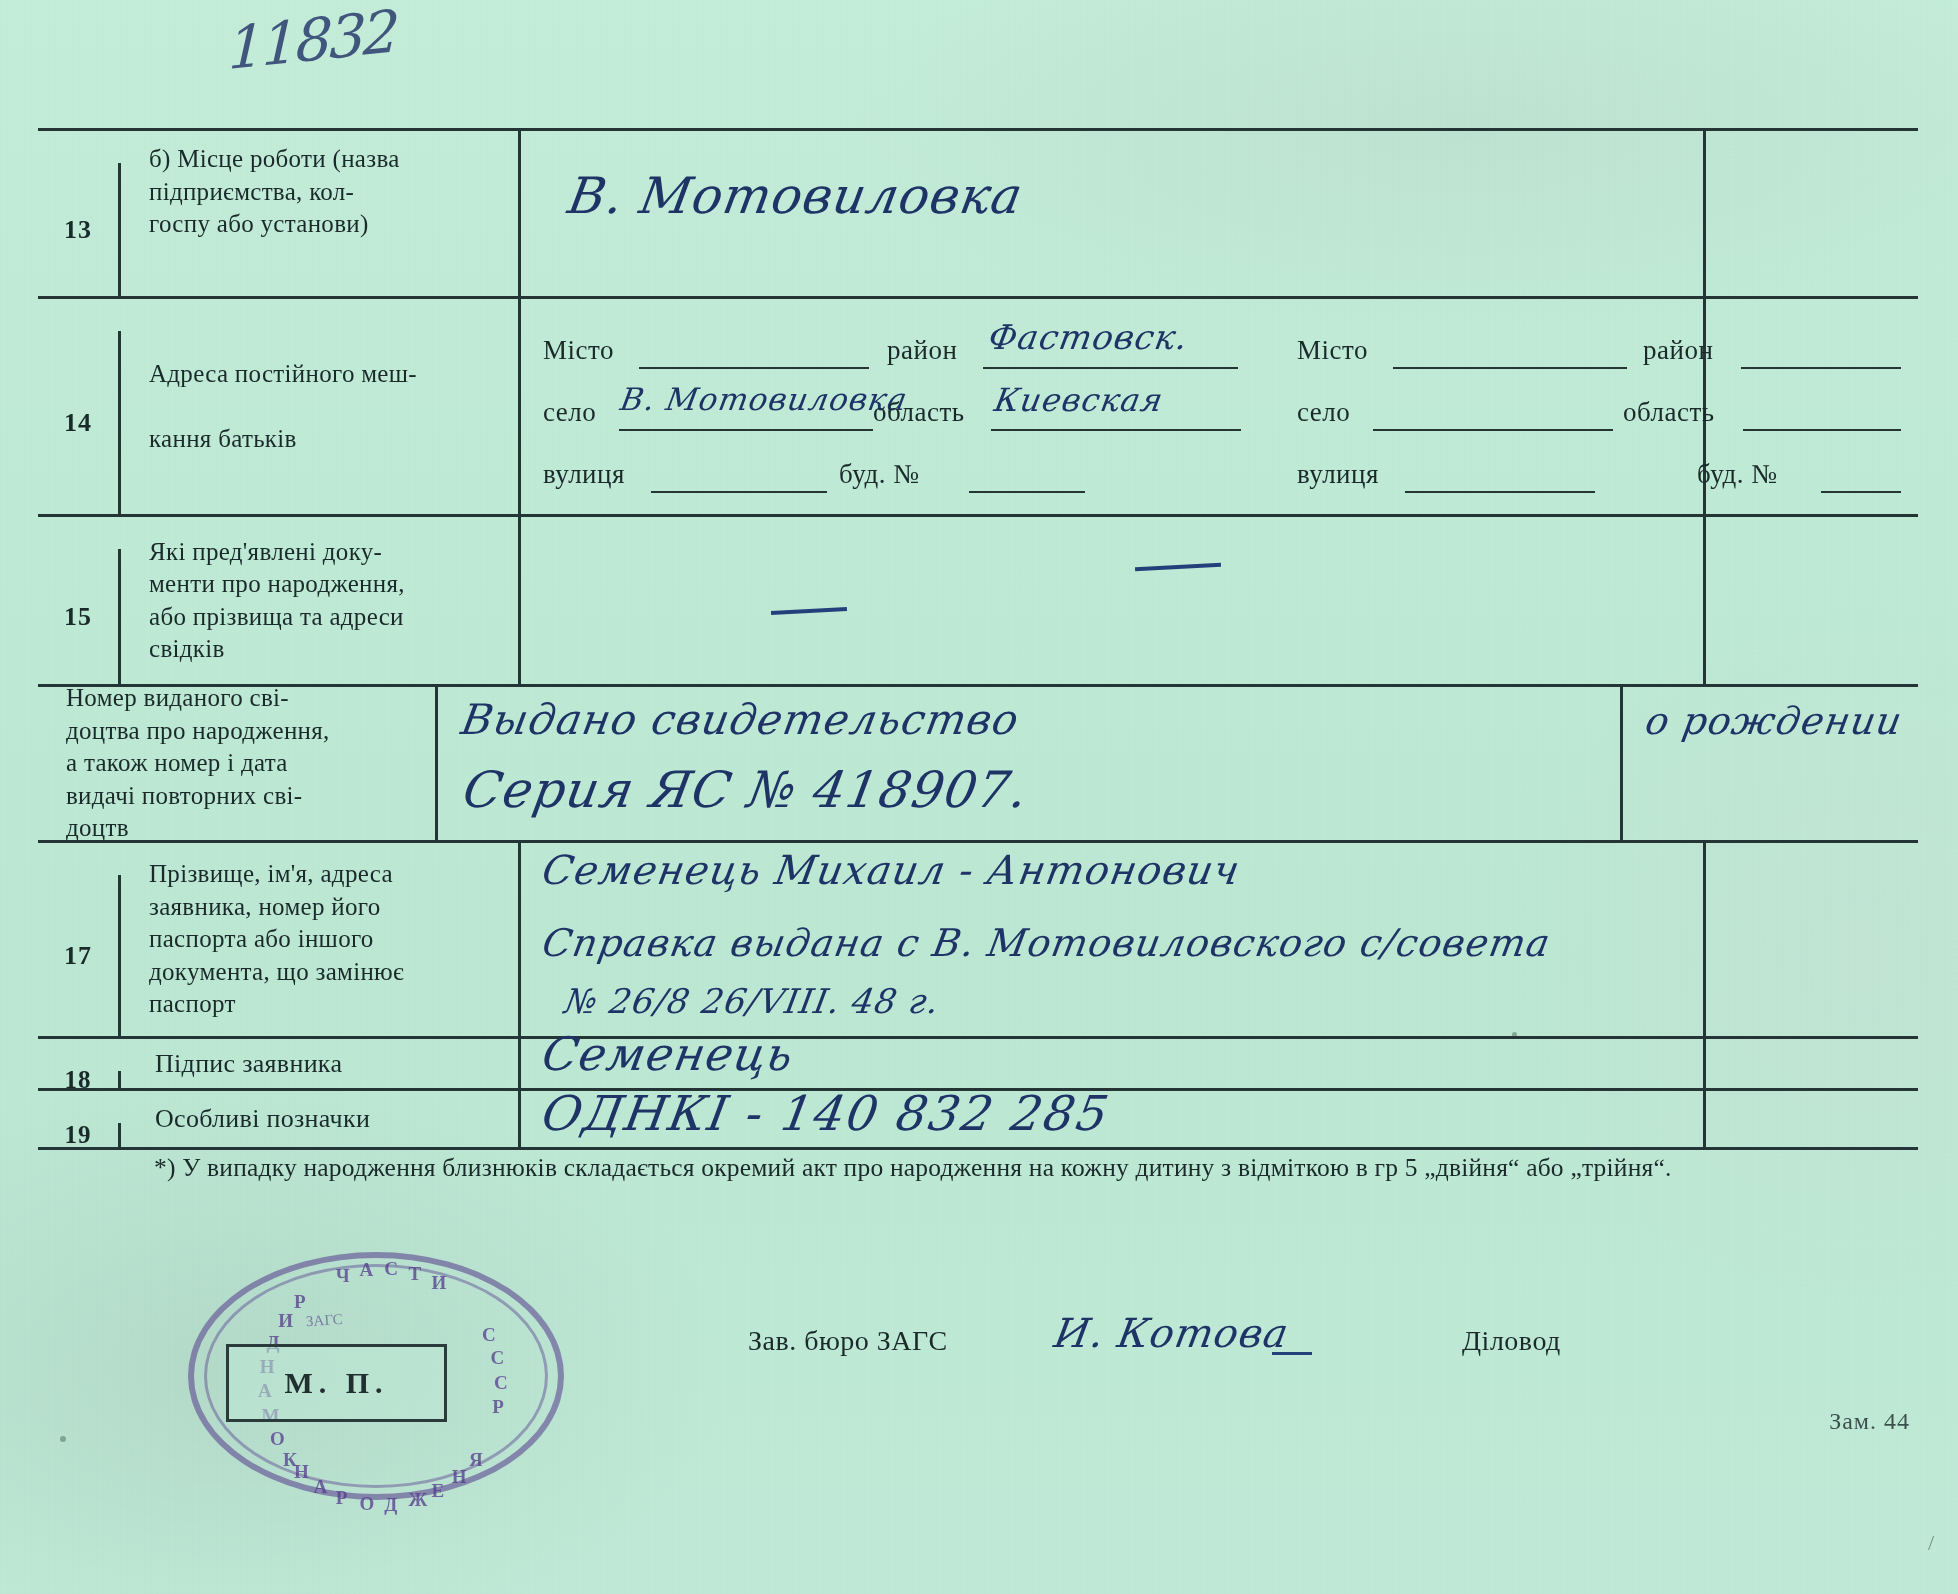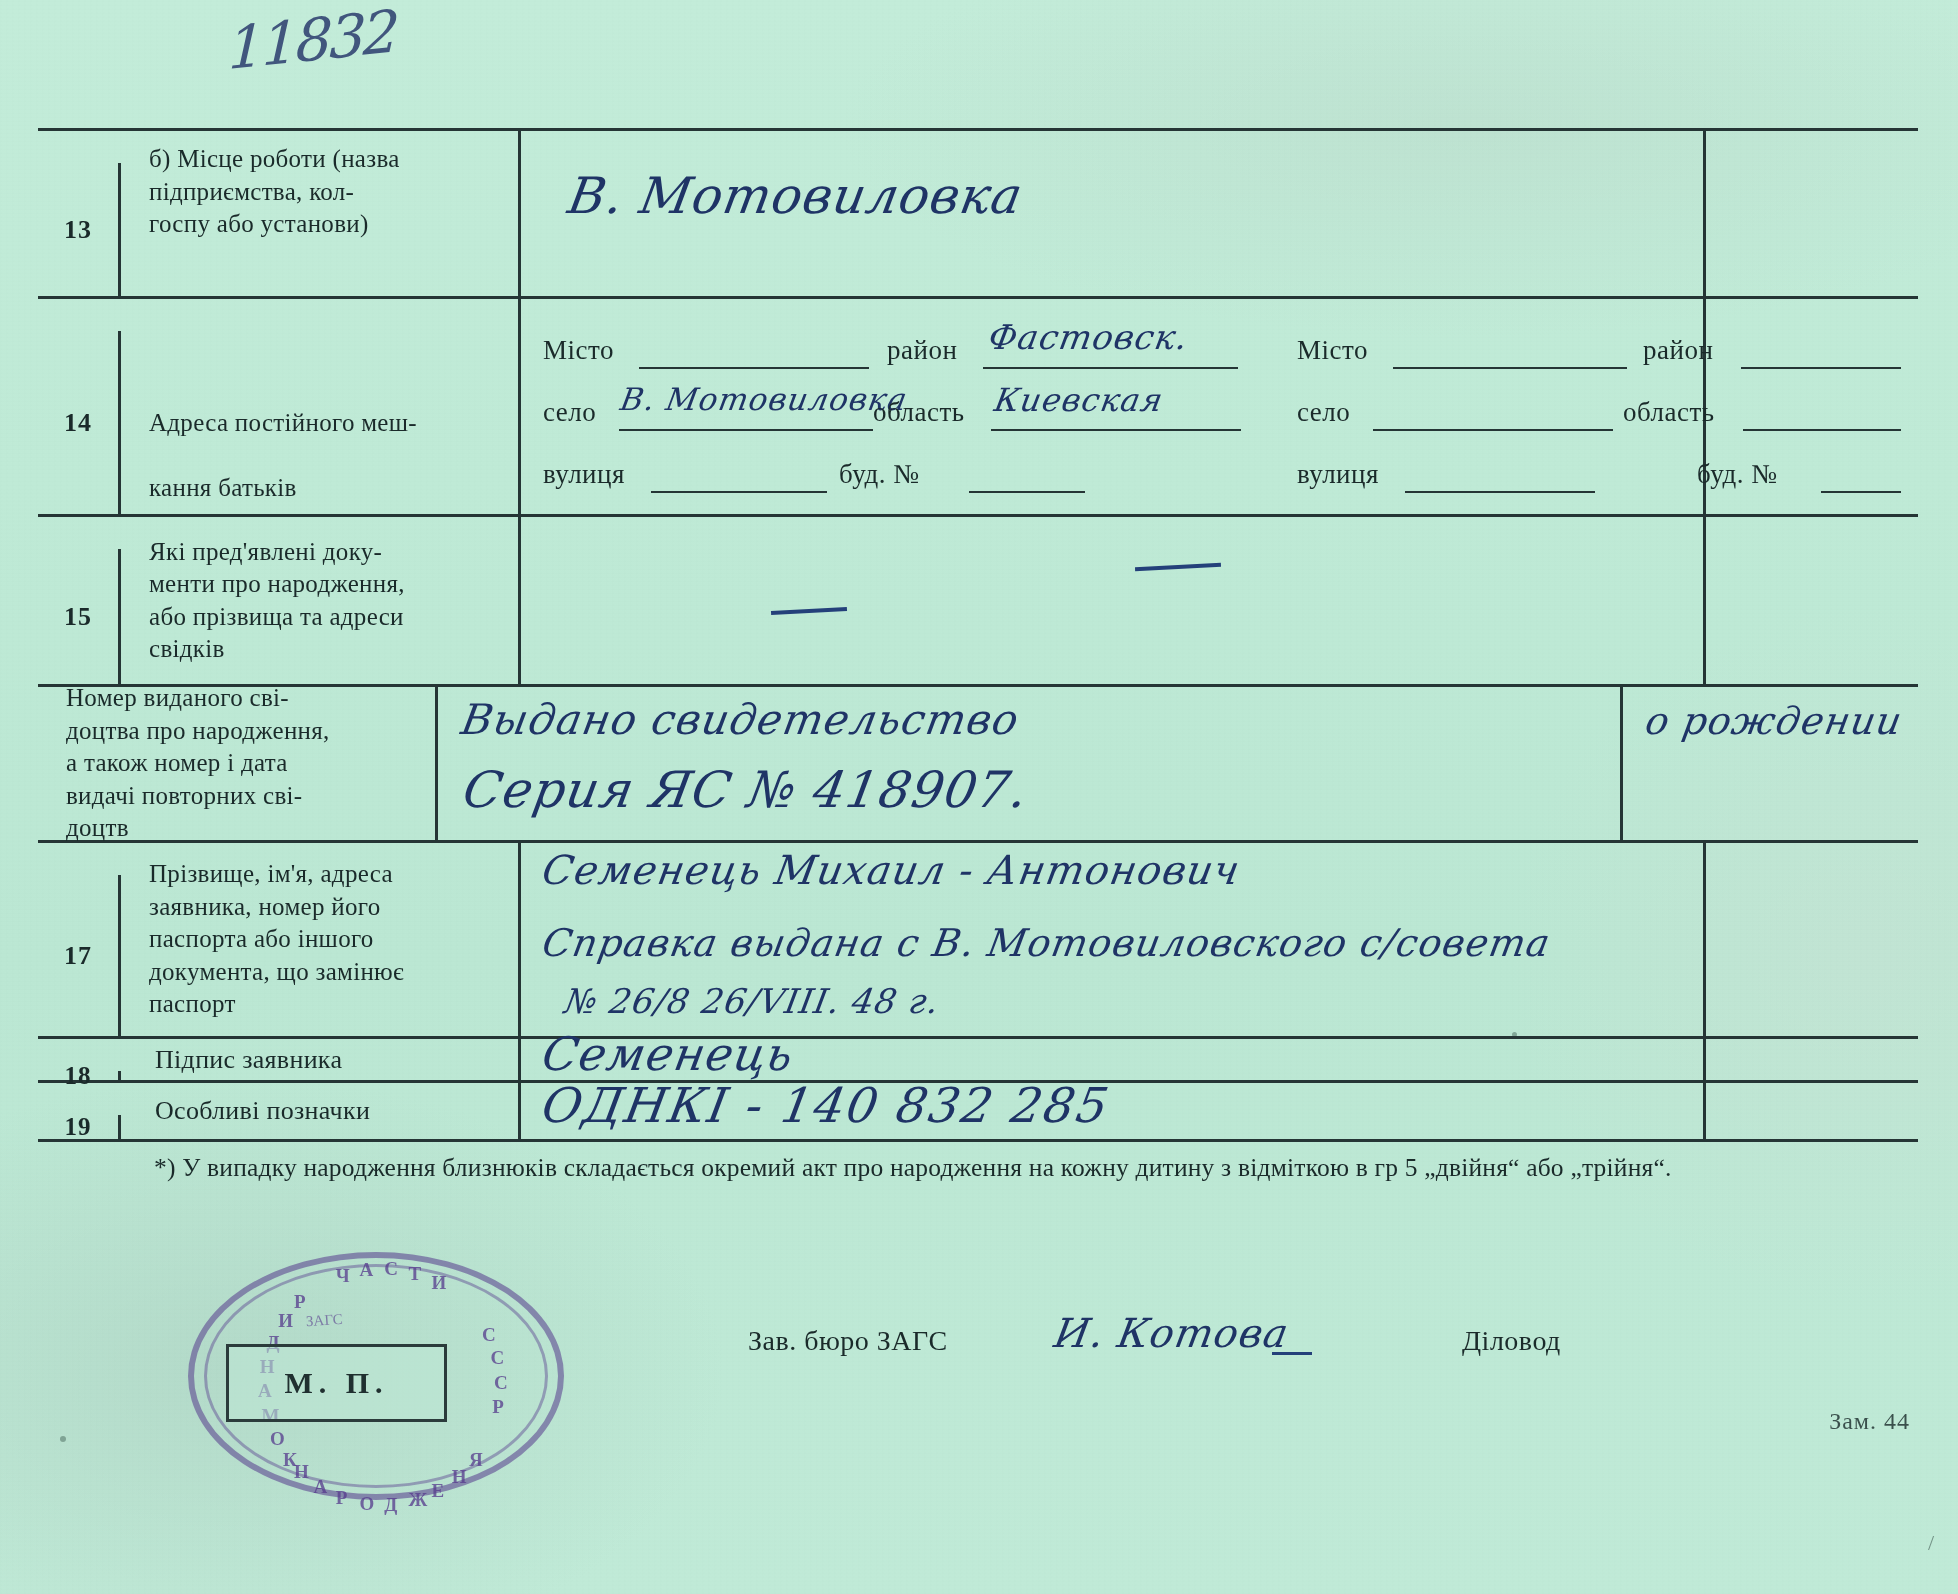--- a/index.html
+++ b/index.html
@@ -125,21 +125,21 @@
   .r13 { height: 168px; }
   .r13 .c-label { align-items: flex-start; padding-top: 12px; }
   .hw13 {
     position: absolute;
     left: 48px;
     top: 36px;
   }
 
   
   .r14 { height: 218px; }
-  .r14 .c-label { align-items: flex-end; }
+  .r14 .c-label { align-items: center; }
   .addr-line {
     position: absolute;
     left: 0; right: 0;
     font-size: 27px;
     letter-spacing: .5px;
   }
   .al1 { top: 36px; }
   .al2 { top: 98px; }
   .al3 { top: 160px; }
   .lbl { position: absolute; white-space: nowrap; }
@@ -161,21 +161,21 @@
 
   
   .r16 { height: 156px; }
   .r16 .c-label { align-items: center; }
 
   
   .r17 { height: 196px; }
   .r17 .c-label { align-items: center; }
 
   
-  .r18 { height: 44px; }
+  .r18 { height: 52px; }
   .r19 { height: 56px; }
   .r18 .c-label, .r19 .c-label { align-items: center; font-size: 26px; padding-left: 34px;}
   .r18 .c-num, .r19 .c-num { font-size: 25px; }
 
   
   .notes {
     position: absolute;
     left: 58px;
     top: 1150px;
     width: 1850px;

